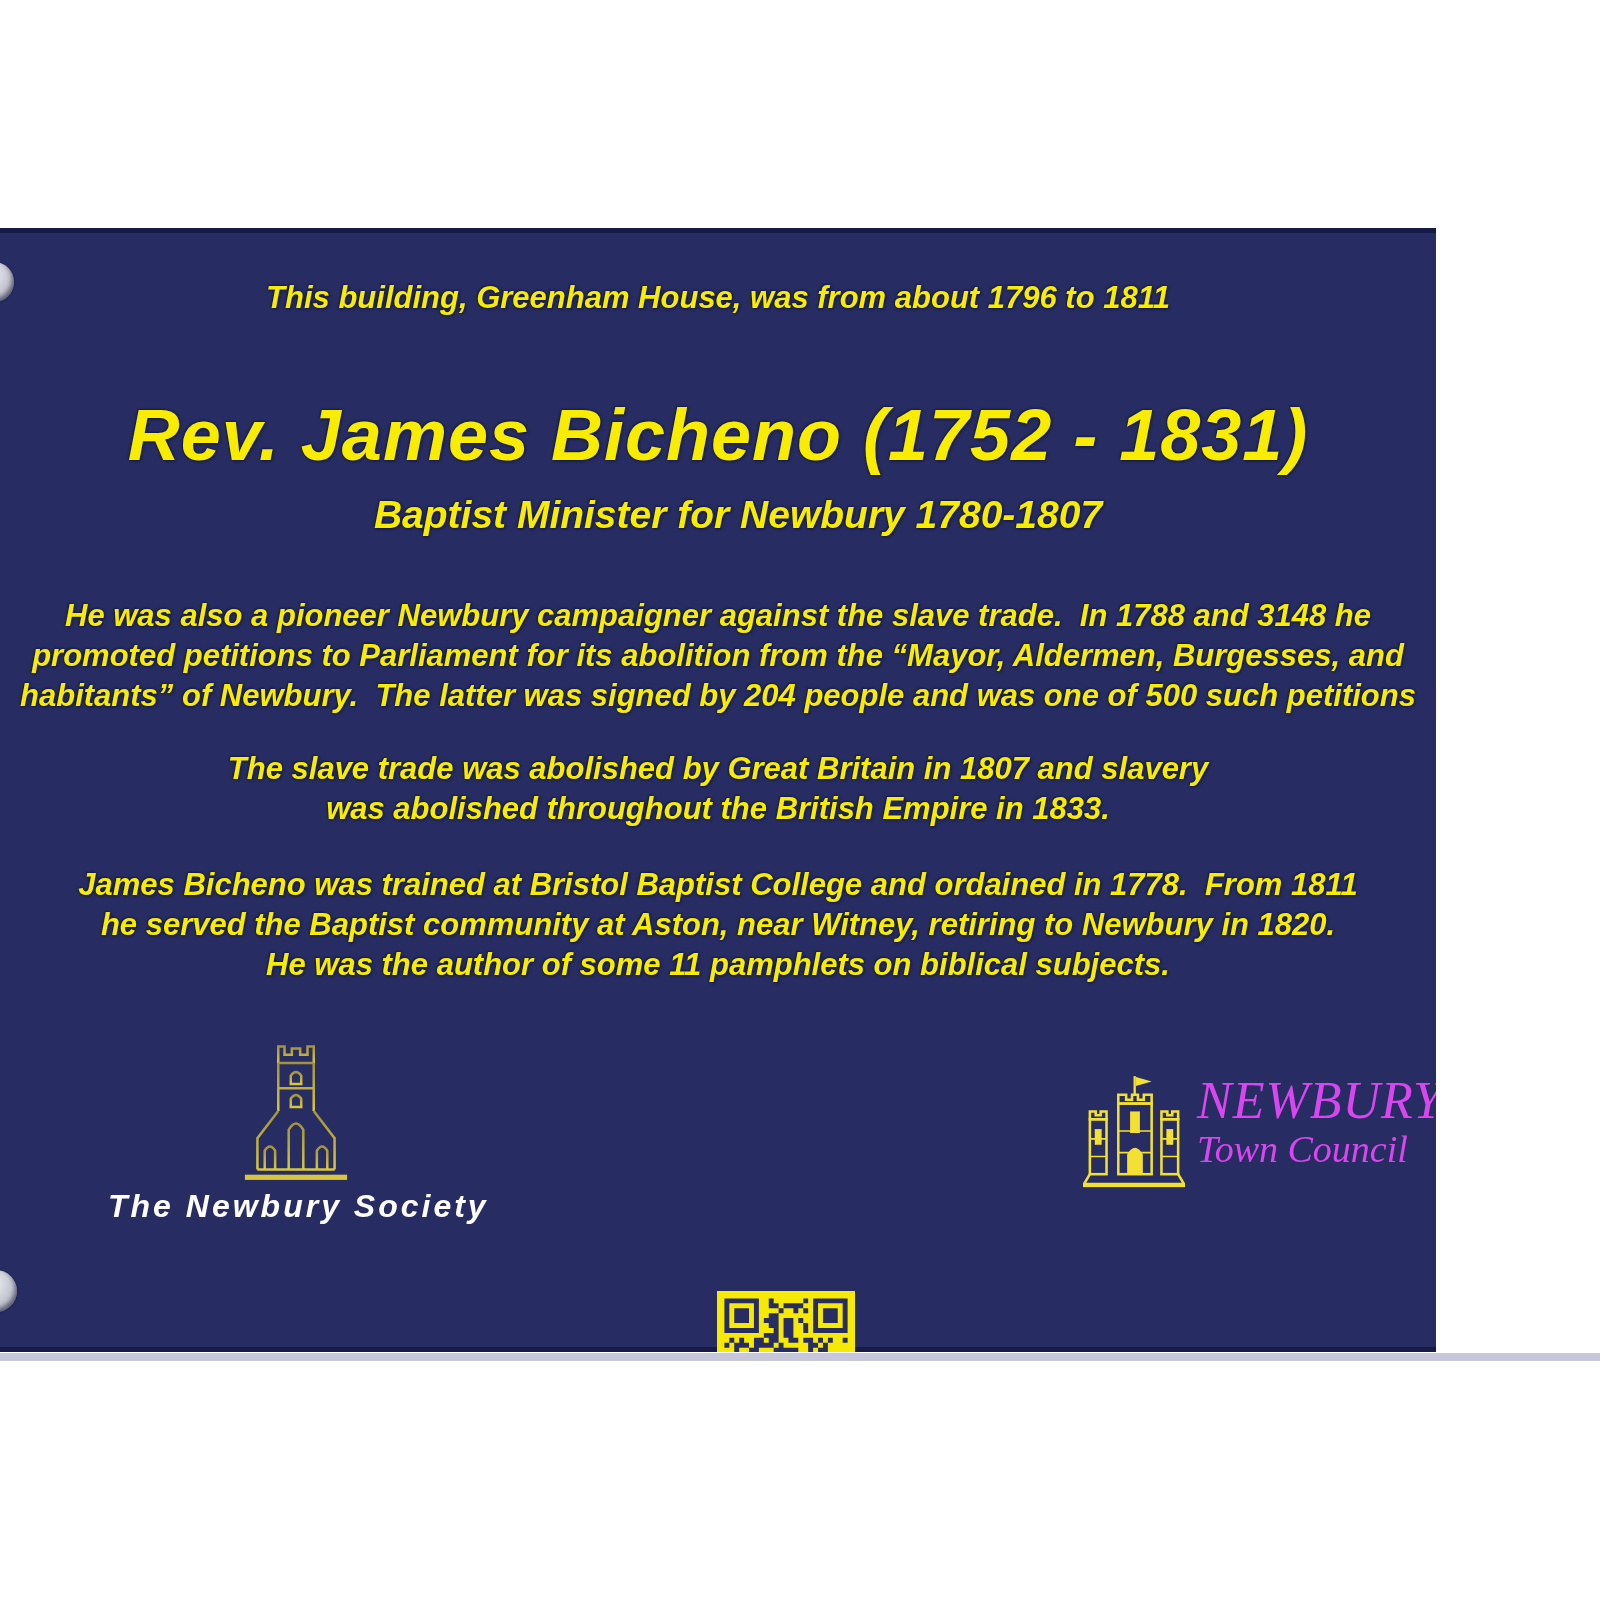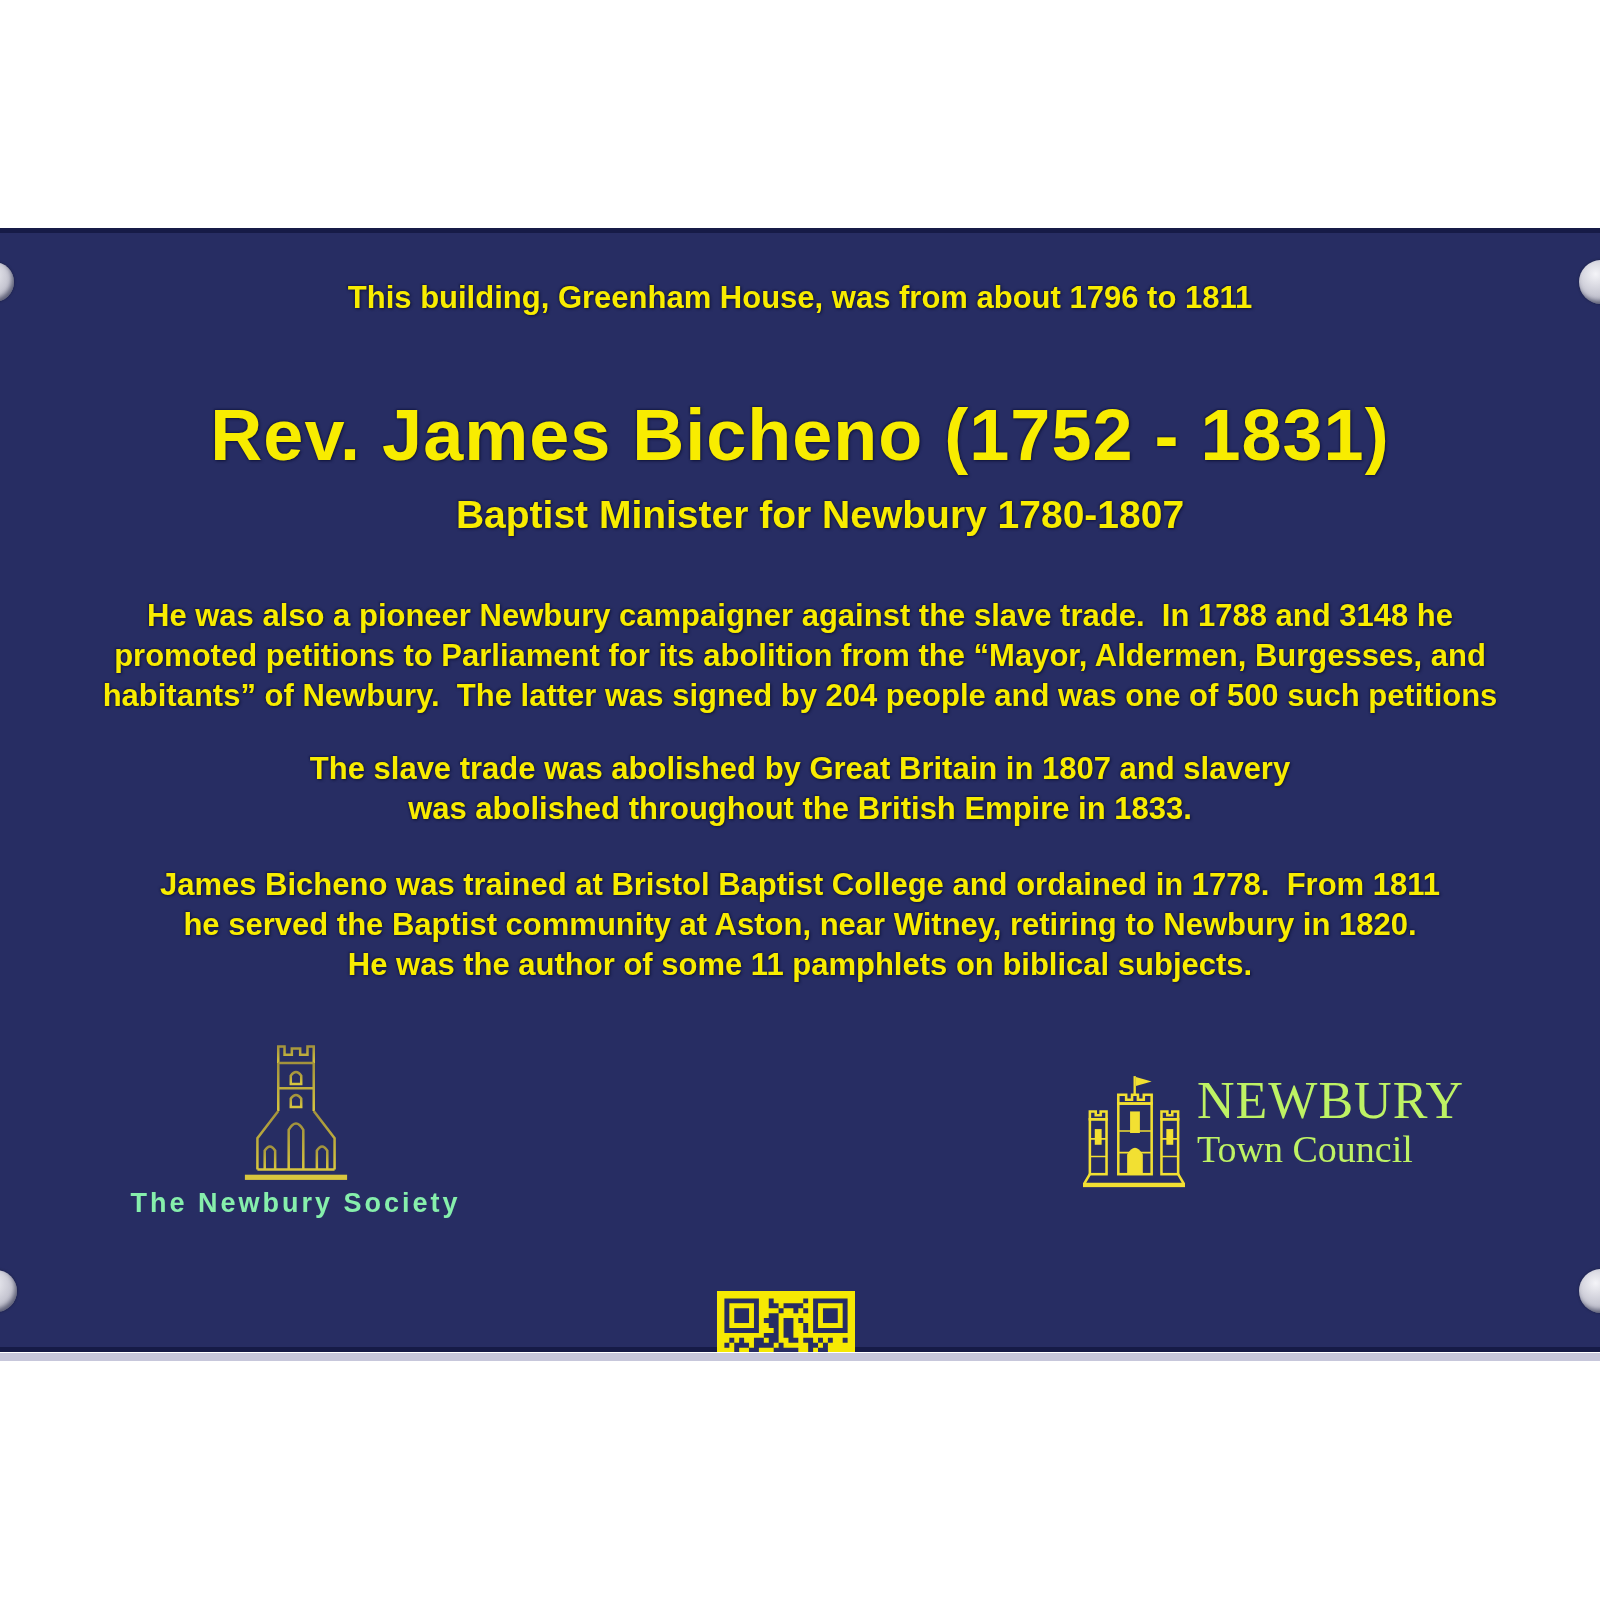--- a/index.html
+++ b/index.html
@@ -1,53 +1,53 @@
 <!DOCTYPE html>
 <html><head>
 <meta charset="utf-8">
 <style>
   html,body { margin:0; padding:0; background:#ffffff; }
   .canvas {
     position:relative; width:1600px; height:1600px; background:#ffffff;
     overflow:hidden; font-family:"Liberation Sans", sans-serif;
   }
   .plaque {
-    position:absolute; top:228px; left:0; width:1600px; height:1124px;
-    background:#272d63; overflow:hidden; color:#f8ec00;
+    position:absolute; top:228px; left:0; width:1436px; height:1124px;
+    background:#272d63; overflow:hidden; color:#f8ec00;font-style:italic;
   }
   .edge { position:absolute; left:0; width:100%; height:5px; background:#161b47; }
   .edge.top { top:0; } .edge.bottom { bottom:0; }
   .understrip { position:absolute; top:1353px; left:0; width:1600px; height:8px; background:#c7c7db; }
 
   .txt {
     position:absolute; left:0; width:100%; text-align:center; font-weight:bold;
     text-shadow:1px 1px 3px rgba(10,14,48,.85), -1px -1px 2px rgba(10,14,48,.5);
   }
   .line { white-space:pre; }
   .intro    { top:50px;  font-size:31px; line-height:40px; }
   .title    { top:172px; font-size:72px; line-height:70px; letter-spacing:1px; }
   .subtitle { top:264px; font-size:39px; line-height:46px;padding-left:20px; }
   .para1    { top:368px; font-size:31px; line-height:40px; }
   .para2    { top:521px; font-size:31px; line-height:40px; }
   .para3    { top:637px; font-size:31px; line-height:40px; }
   .tagline  { top:1030px; font-size:36px; line-height:44px; }
 
   .society { position:absolute; left:108px; top:808px; width:375px; text-align:center; }
   .society-label {
-    margin-top:2px; font-size:27px; font-weight:bold; letter-spacing:3px;
-    color:#86efac; white-space:pre;
+    margin-top:2px; font-size:32px; font-weight:bold; letter-spacing:3px;
+    color:#ffffff; white-space:pre;
   }
 
   .qr {
     position:absolute; left:716px; top:1063px; width:140px; height:138px;
   }
   .qr svg { width:100%; height:100%; display:block; }
 
   .council { position:absolute; left:1083px; top:845px; display:flex; align-items:flex-start; }
-  .council-text { margin-left:12px; margin-top:2px; font-family:"Liberation Serif", serif; color:#bef264; }
+  .council-text { margin-left:12px; margin-top:2px; font-family:"Liberation Serif", serif; color:#d946ef; }
   .council-name { font-size:52px; line-height:52px; letter-spacing:1px; white-space:pre; }
   .council-sub  { font-size:38px; line-height:44px; white-space:pre; }
 
   .screw {
     position:absolute; border-radius:50%;
     background:radial-gradient(circle at 38% 32%, #f4f4f8, #c4c4d0 55%, #8d8d9d 95%);
     box-shadow: inset -2px -3px 4px rgba(35,38,70,.55), 0 0 3px rgba(0,0,0,.35);
   }
   .screw.tl { left:-26px; top:34px;  width:40px; height:40px; }
   .screw.tr { left:1579px; top:32px; width:44px; height:44px; }

